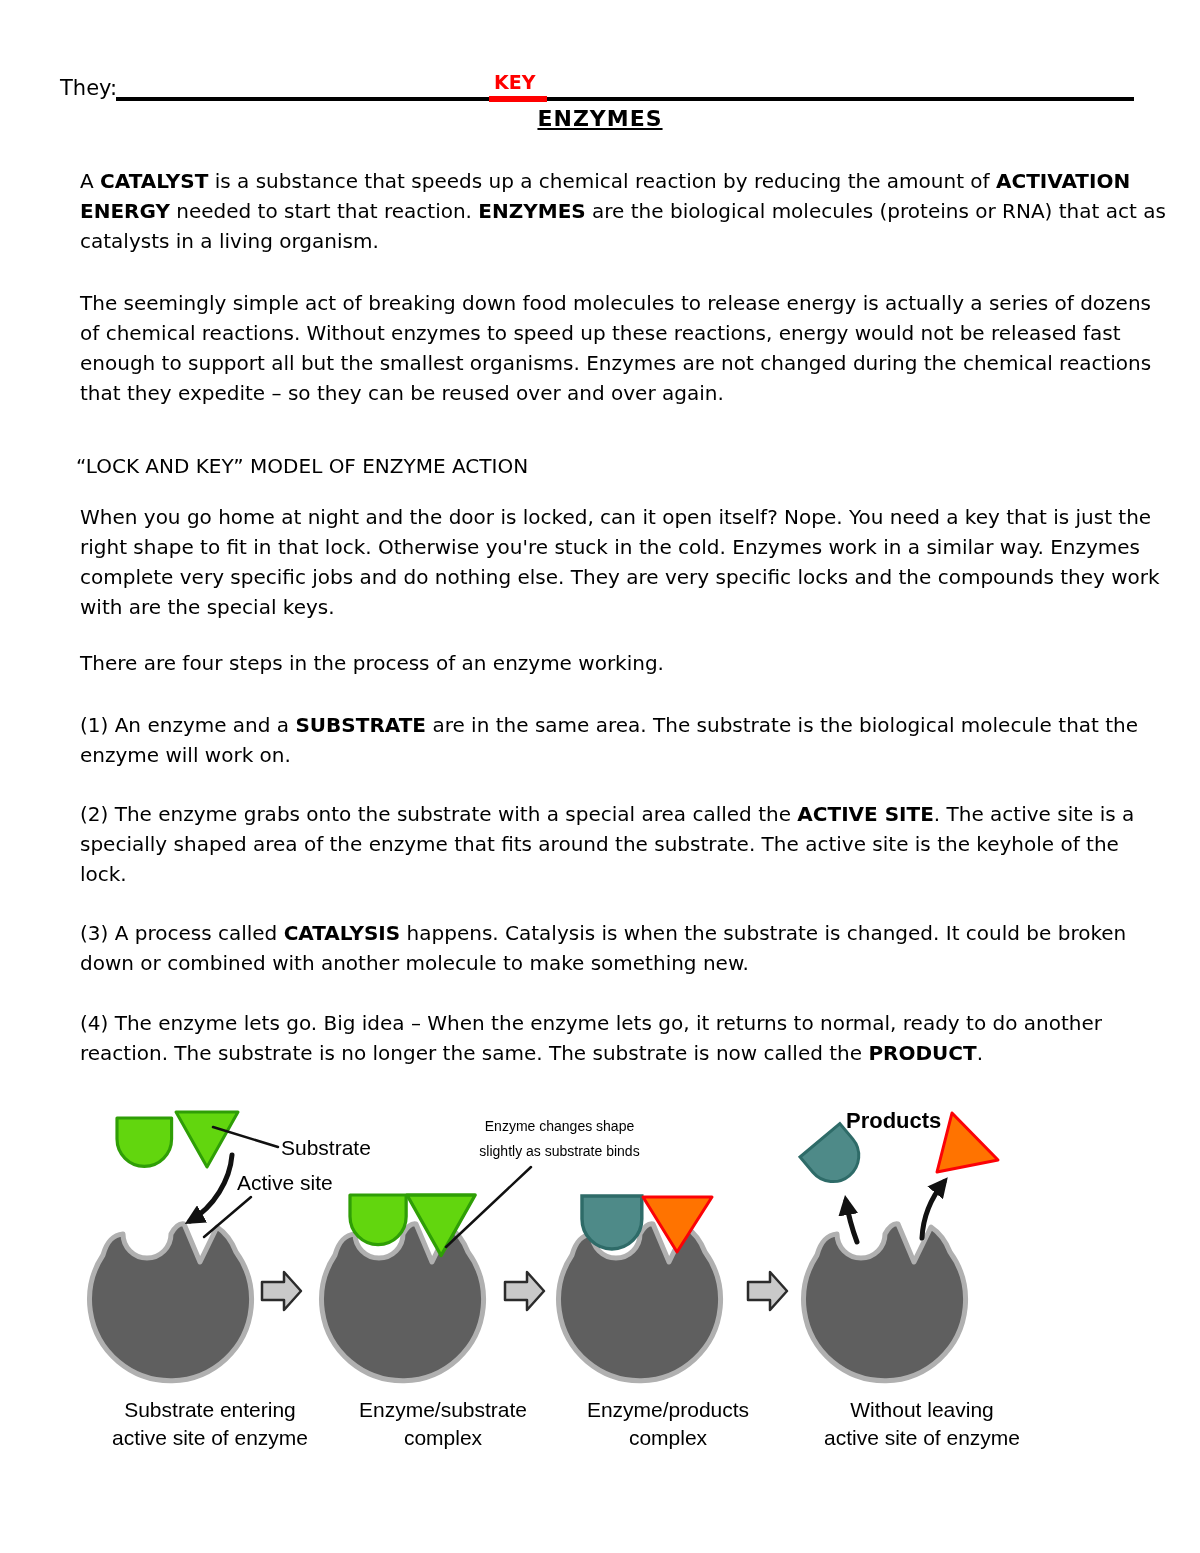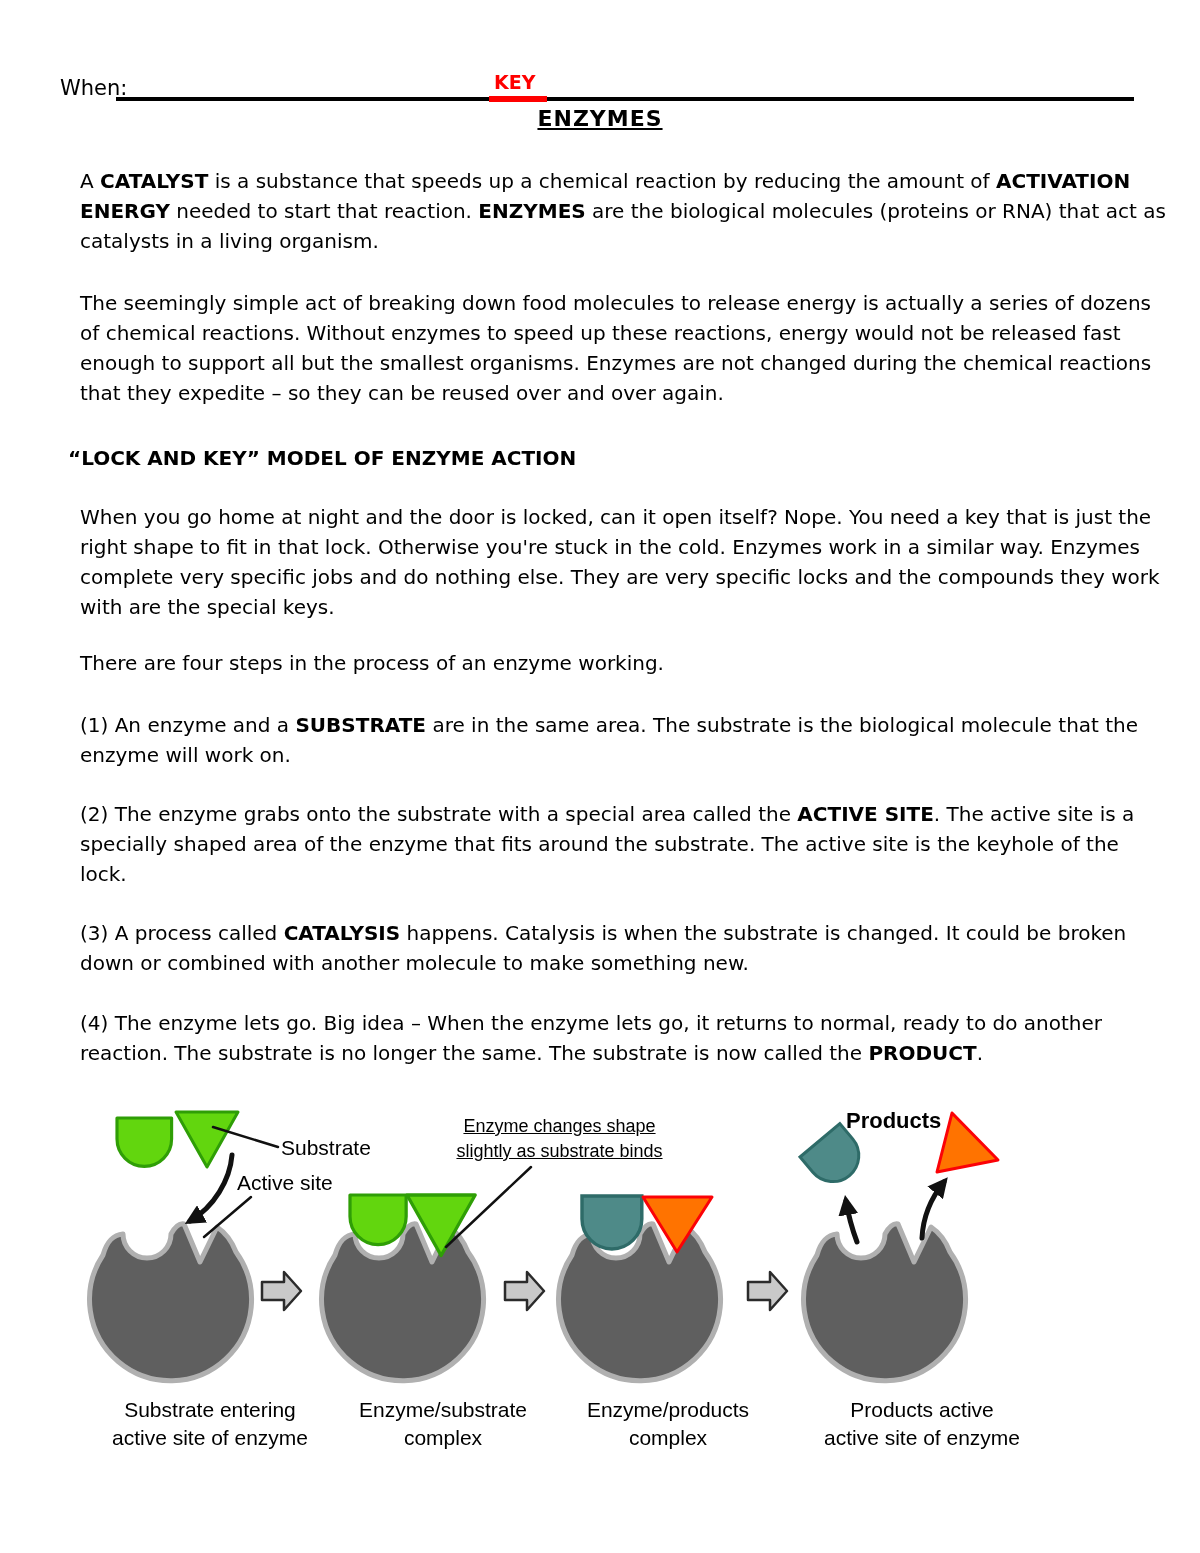--- a/index.html
+++ b/index.html
@@ -12,41 +12,41 @@
   .name-line  { position:absolute; left:116px; top:97px; width:1018px; height:4px; background:#000; }
   .key-answer { position:absolute; left:494px; top:71px; font-size:19px; font-weight:bold; color:#ff0000; z-index:3; }
   .key-underline { position:absolute; left:489px; top:96px; width:58px; height:6px; background:#ff0000; z-index:2; }
   .title {
     position:absolute; left:0; top:106px; width:100%; text-align:center;
     font-size:22px; font-weight:bold; text-decoration:underline; letter-spacing:1px;
   }
   
   .par { position:absolute; left:76px; width:1090px; font-size:20px; line-height:30px; margin:4px; }
   .par b { font-weight:bold; }
-  .heading { position:absolute; left:60px; width:1090px; font-size:20px; font-weight:bold; margin:8px; }
+  .heading { position:absolute; left:60px; width:1090px; font-size:20px; font-weight:normal; margin:16px; }
   
   .diagram-svg { position:absolute; left:0; top:1095px; }
   .dlabel { position:absolute; font-family:"Liberation Sans", sans-serif; font-size:21px; white-space:nowrap; }
   .changes-label { position:absolute; left:432px; top:1114px; width:255px; text-align:center;
-                   font-family:"Liberation Sans", sans-serif; font-size:18px; line-height:25px;text-decoration:underline; }
+                   font-family:"Liberation Sans", sans-serif; font-size:14px; line-height:25px; }
   .products-label { position:absolute; left:846px; top:1108px; font-family:"Liberation Sans", sans-serif;
                     font-size:22px; font-weight:bold; }
   .caption { position:absolute; top:1396px; text-align:center; font-family:"Liberation Sans", sans-serif;
              font-size:21px; line-height:28px;margin-left:20px; }
   .cap1 { left:84px;  width:212px; }
   .cap2 { left:333px; width:180px; }
   .cap3 { left:558px; width:180px; }
   .cap4 { left:793px; width:218px; }
 </style>
 </head>
 <body>
 
 <div class="page">
 
-  <span class="name-label">When:</span>
+  <span class="name-label">They:</span>
   <div class="name-line"></div>
   <span class="key-answer">KEY</span>
   <div class="key-underline"></div>
   <div class="title">ENZYMES</div>
 
   <p class="par" style="top:162px"><span>A </span><b>CATALYST</b><span> is a substance that speeds up a chemical reaction by reducing the amount of </span><b>ACTIVATION ENERGY</b><span> needed to start that reaction. </span><b>ENZYMES</b><span> are the biological molecules (proteins or RNA) that act as catalysts in a living organism.</span></p>
   <p class="par" style="top:284px"><span>The seemingly simple act of breaking down food molecules to release energy is actually a series of dozens of chemical reactions. Without enzymes to speed up these reactions, energy would not be released fast enough to support all but the smallest organisms. Enzymes are not changed during the chemical reactions that they expedite – so they can be reused over and over again.</span></p>
   <p class="heading" style="top:438px">“LOCK AND KEY” MODEL OF ENZYME ACTION</p>
   <p class="par" style="top:644px"><span>There are four steps in the process of an enzyme working.</span></p>
   <p class="par" style="top:498px"><span>When you go home at night and the door is locked, can it open itself? Nope. You need a key that is just the right shape to fit in that lock. Otherwise you're stuck in the cold. Enzymes work in a similar way. Enzymes complete very specific jobs and do nothing else. They are very specific locks and the compounds they work with are the special keys.</span></p>
@@ -120,17 +120,17 @@
   </div>
   <div class="caption cap2">
     <div>Enzyme/substrate</div>
     <div>complex</div>
   </div>
   <div class="caption cap3">
     <div>Enzyme/products</div>
     <div>complex</div>
   </div>
   <div class="caption cap4">
-    <div>Products active</div>
+    <div>Without leaving</div>
     <div>active site of enzyme</div>
   </div>
 
 </div>
 
 </body></html>

